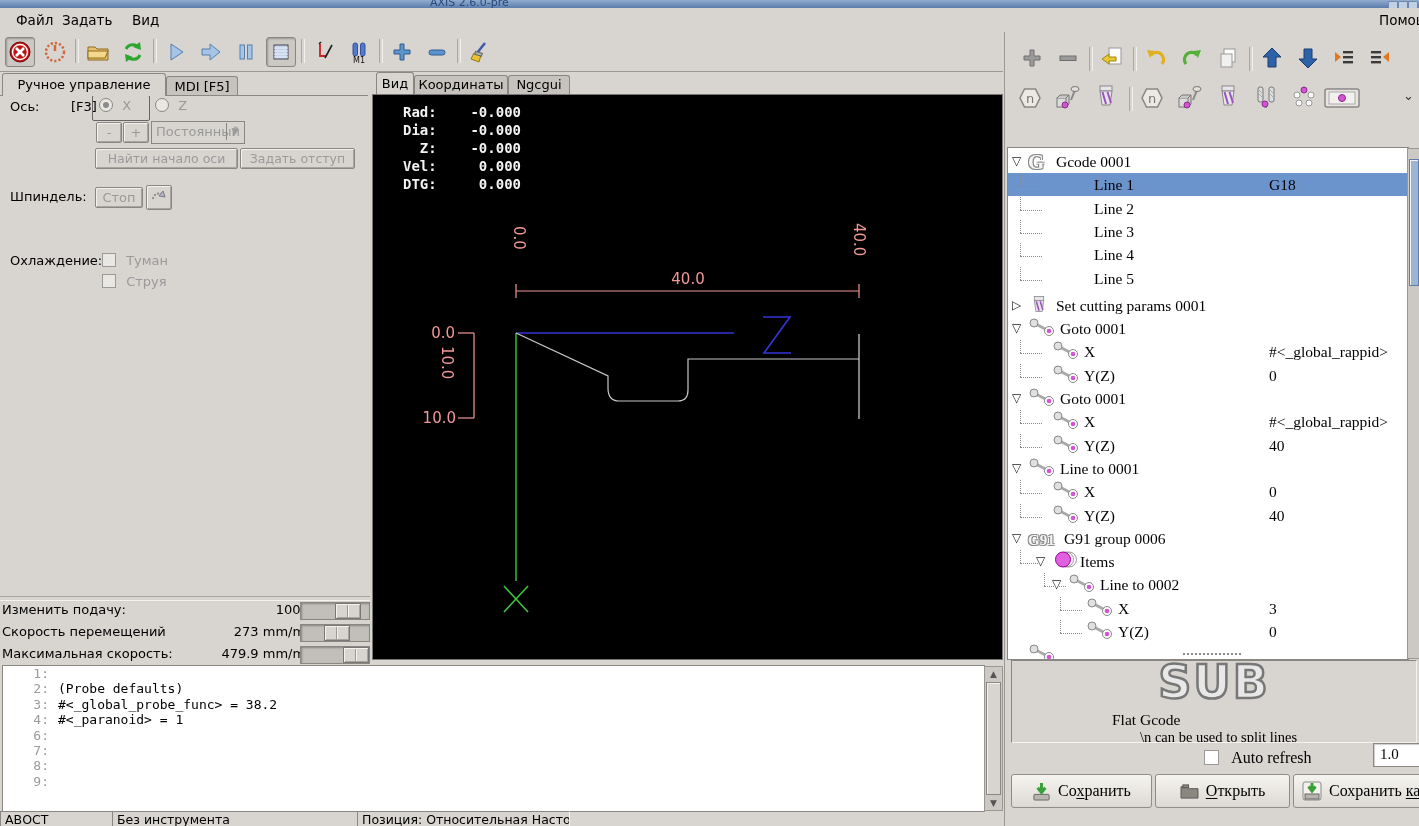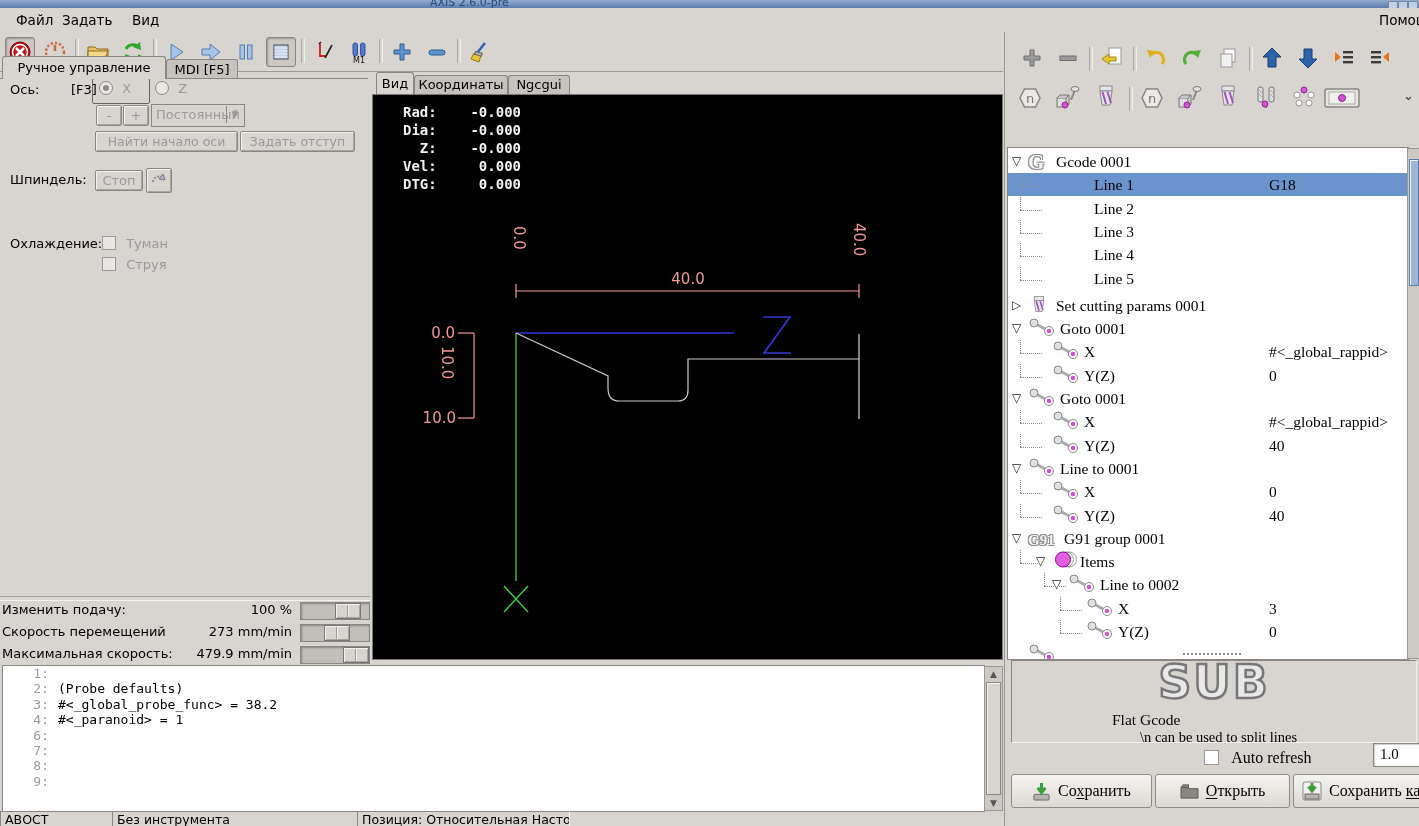--- a/index.html
+++ b/index.html
@@ -26,21 +26,21 @@
        background:#d8d5d1;text-align:center;}
   .tab.inactive{background:#c6c3be;}
   .dimtxt{color:#9a9a9a;}
   .gbtn{position:absolute;background:#d8d5d1;border:1px solid #8a8782;border-radius:2px;
         box-shadow:inset 1px 1px 0 #f4f2ee, inset -1px -1px 0 #a8a5a0;
         color:#9a9a9a;text-align:center;}
   .radio{display:inline-block;width:12px;height:12px;border-radius:50%;
          border:1px solid #8a8782;background:#e9e7e3;vertical-align:-2px;}
   .radio.on::after{content:"";display:block;width:6px;height:6px;margin:3px;border-radius:50%;background:#8a8a8a;}
   .checkbox{display:inline-block;width:12px;height:12px;border:1px solid #999;background:#e9e7e3;vertical-align:-2px;}
-  .slider-row{position:absolute;height:20px;width:368px;}
+  .slider-row{position:absolute;height:20px;width:368px;padding-left:25px;}
   .slabel{position:absolute;left:2px;top:2px;}
   .svalue{position:absolute;right:76px;top:2px;}
   .strough{position:absolute;left:300px;top:2px;width:68px;height:16px;background:#c2bfba;
            border:1px solid #8a8782;box-shadow:inset 1px 1px 2px rgba(0,0,0,.3);}
   .shandle{position:absolute;top:0px;width:24px;height:14px;background:#d8d5d1;border:1px solid #777;
            box-shadow:inset 1px 1px 0 #f4f2ee, inset -1px -1px 0 #a8a5a0;}
   .shandle::after{content:"";position:absolute;left:11px;top:1px;bottom:1px;border-left:1px solid #999;border-right:1px solid #f4f2ee;}
   
   .canvas{left:372px;top:94px;width:629px;height:564px;background:#000;border:1px solid #777;}
   .dro{position:absolute;left:30px;top:8px;font-family:"DejaVu Sans Mono",monospace;
@@ -213,21 +213,21 @@
       <span>
         <svg width="24" height="24" viewBox="0 0 24 24">
           <line x1="17" y1="3" x2="9" y2="13" stroke="#3a5cae" stroke-width="2.5"></line>
           <polygon points="6,13 13,15 11,22 3,19" fill="#e8c232" stroke="#93761a"></polygon>
           <rect x="7" y="12.2" width="7" height="3" transform="rotate(15 10 14)" fill="#b0b0b0" stroke="#666"></rect>
         </svg>
       </span>
     </div>
   </div>
 
-<div class="abs" style="left:0;top:56px;width:370px;height:590px">
+<div class="abs" style="left:0;top:73px;width:370px;height:590px">
   <div class="tab" style="left:2px;top:0;width:162px;height:22px;line-height:22px;z-index:2">Ручное управление [F3]</div>
   <div class="tab inactive" style="left:166px;top:3px;width:70px;height:19px;line-height:19px">MDI [F5]</div>
   <div class="abs" style="left:0;top:22px;width:368px;height:566px;border-top:1px solid #8a8782;"></div>
 
   <div class="abs" style="left:10px;top:26px">Ось:</div>
   <div class="abs" style="left:92px;top:22px;width:50px;height:22px;border:1px solid #666;border-radius:2px;padding:2px 0 0 6px">
     <span class="radio on"></span>
     <span class="dimtxt" style="margin-left:5px">X</span>
   </div>
   <div class="abs" style="left:155px;top:25px">
@@ -686,21 +686,21 @@
               <circle cx="21" cy="13" r="4.5" fill="#fff" stroke="#888"></circle>
               <circle cx="21" cy="13" r="2.3" fill="#d455d4"></circle>
             </svg>
           </span>
           <span class="tlabel" style="left: 76px;">Y(Z)</span>
           <span class="tvalue">40</span>
         </div>
         <div class="trow" style="top: 378.8px;">
           <span class="texp" style="left: 4px;">▽</span>
           <span class="ticon" style="left: 20px;"><span class="gletter" style="font-size:15px">G91</span></span>
-          <span class="tlabel" style="left: 56px;">G91 group 0001</span>
+          <span class="tlabel" style="left: 56px;">G91 group 0006</span>
         </div>
         <div class="trow" style="top: 402.1px;">
           <span class="texp" style="left: 28px;">▽</span>
           <span class="guide" style="left: 12px; width: 22px; top: 12px;"></span>
           <span class="guidev" style="left: 12px; top: 0px; height: 13px;"></span>
           <span class="ticon" style="left: 44px;">
             <svg width="26" height="17" viewBox="0 0 26 17">
               <circle cx="17" cy="8.5" r="7.5" fill="none" stroke="#999"></circle>
               <circle cx="14" cy="8.5" r="7.5" fill="none" stroke="#999"></circle>
               <circle cx="11" cy="8.5" r="7.5" fill="#e060e0" stroke="#909"></circle>

